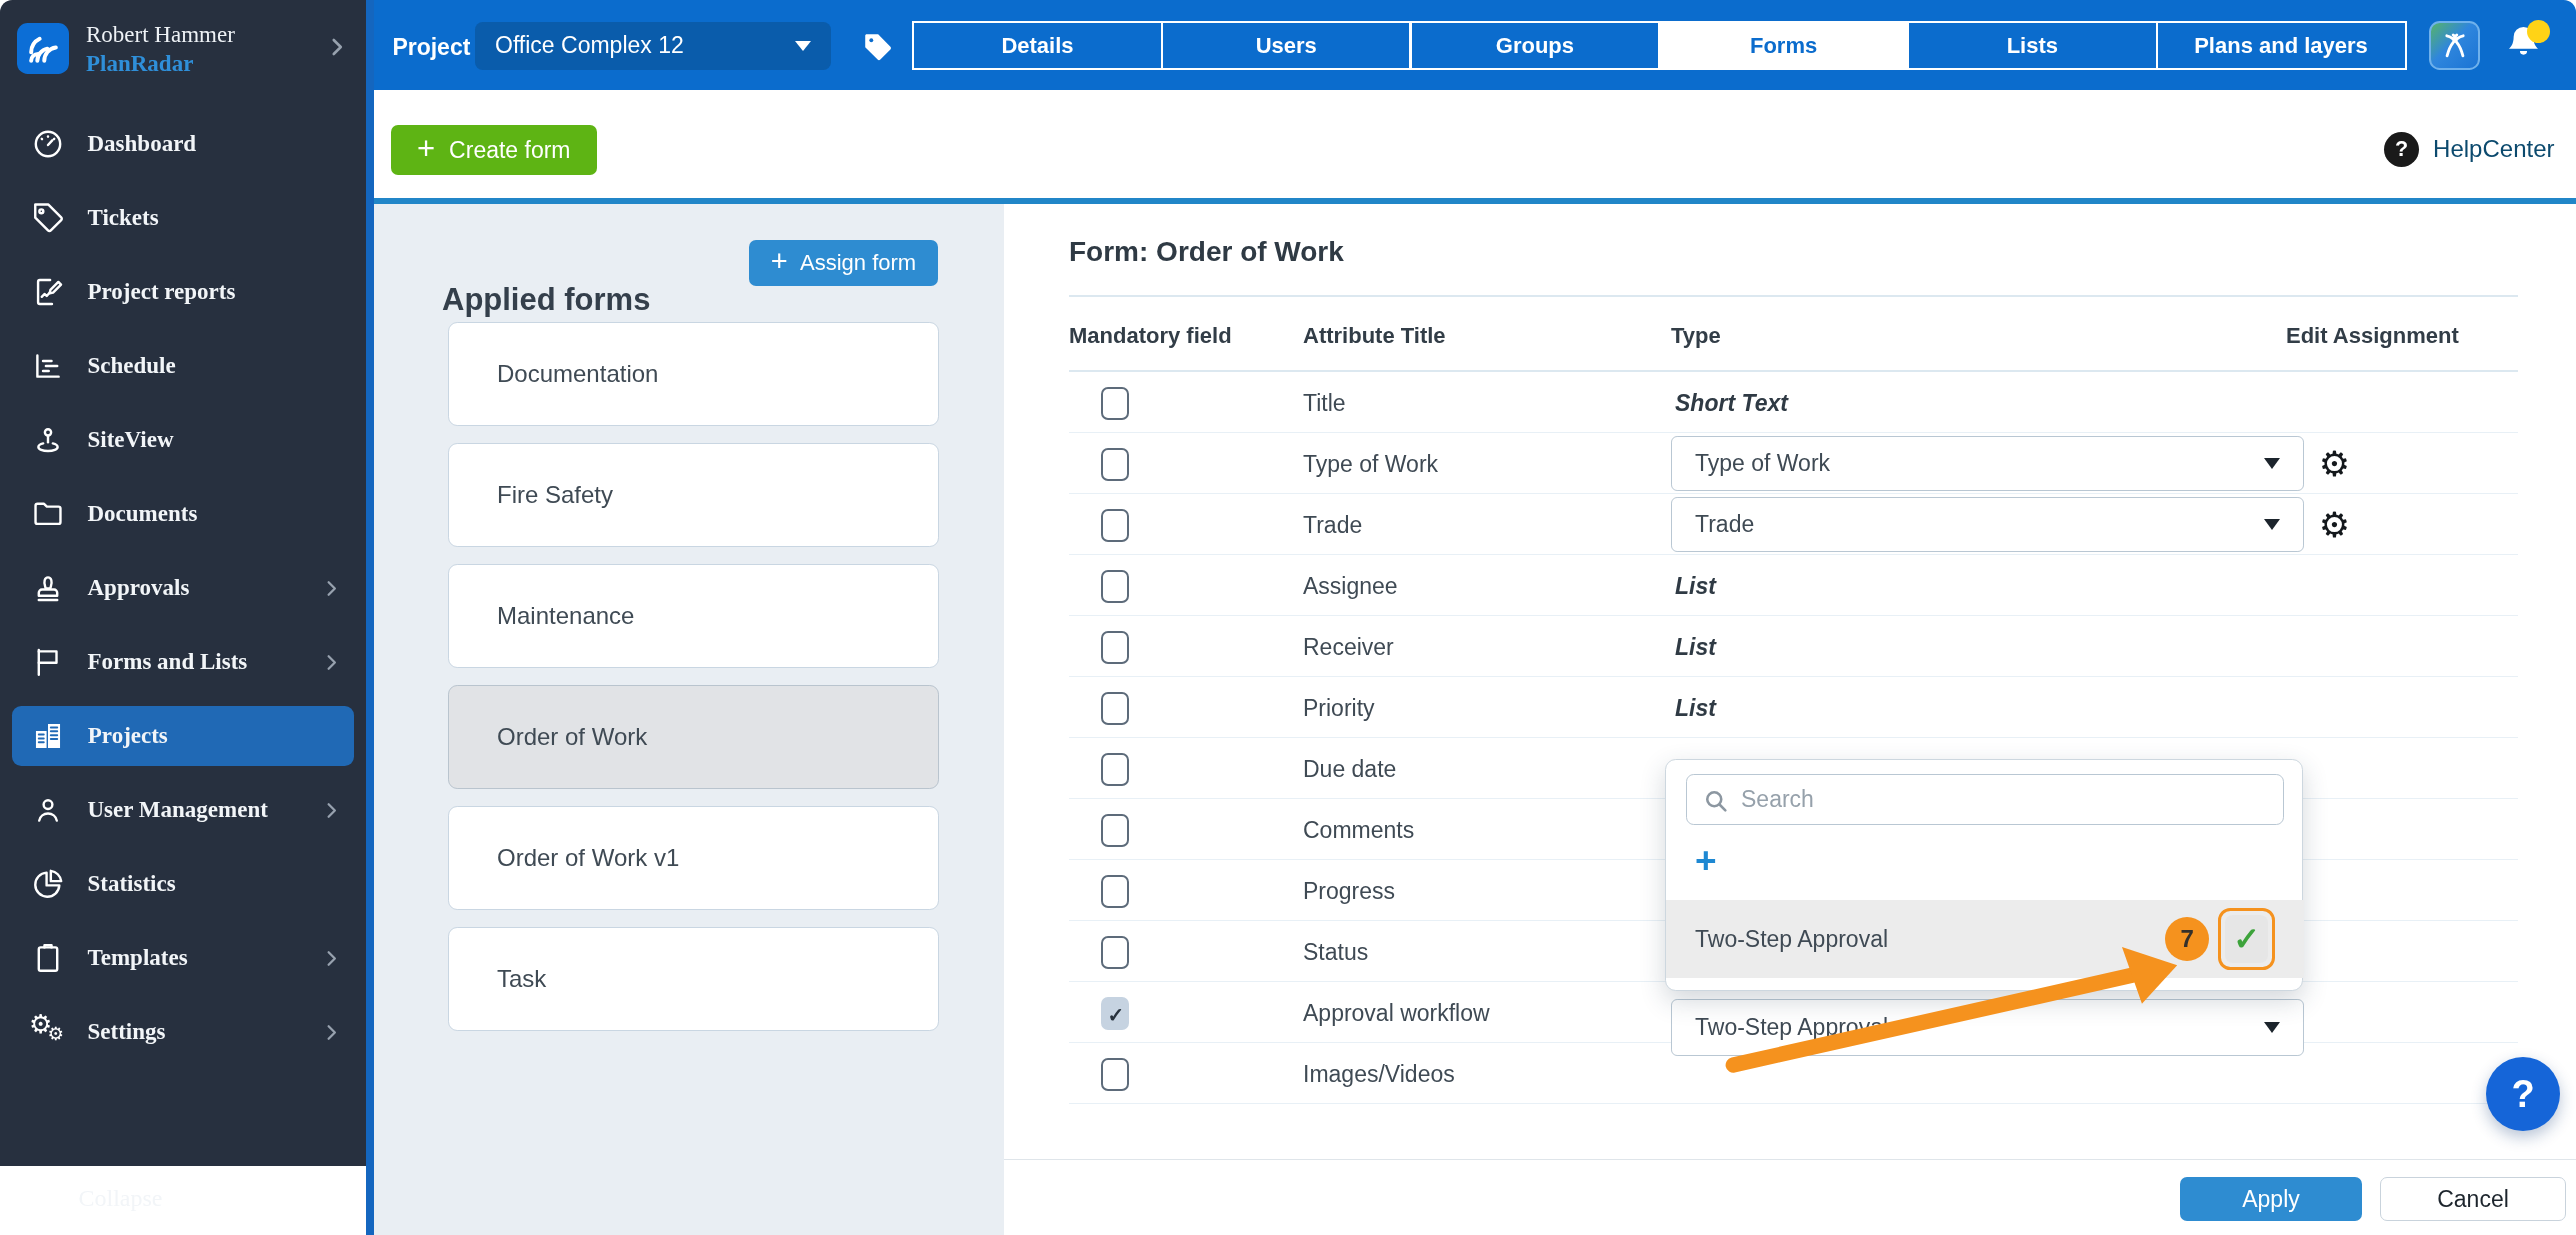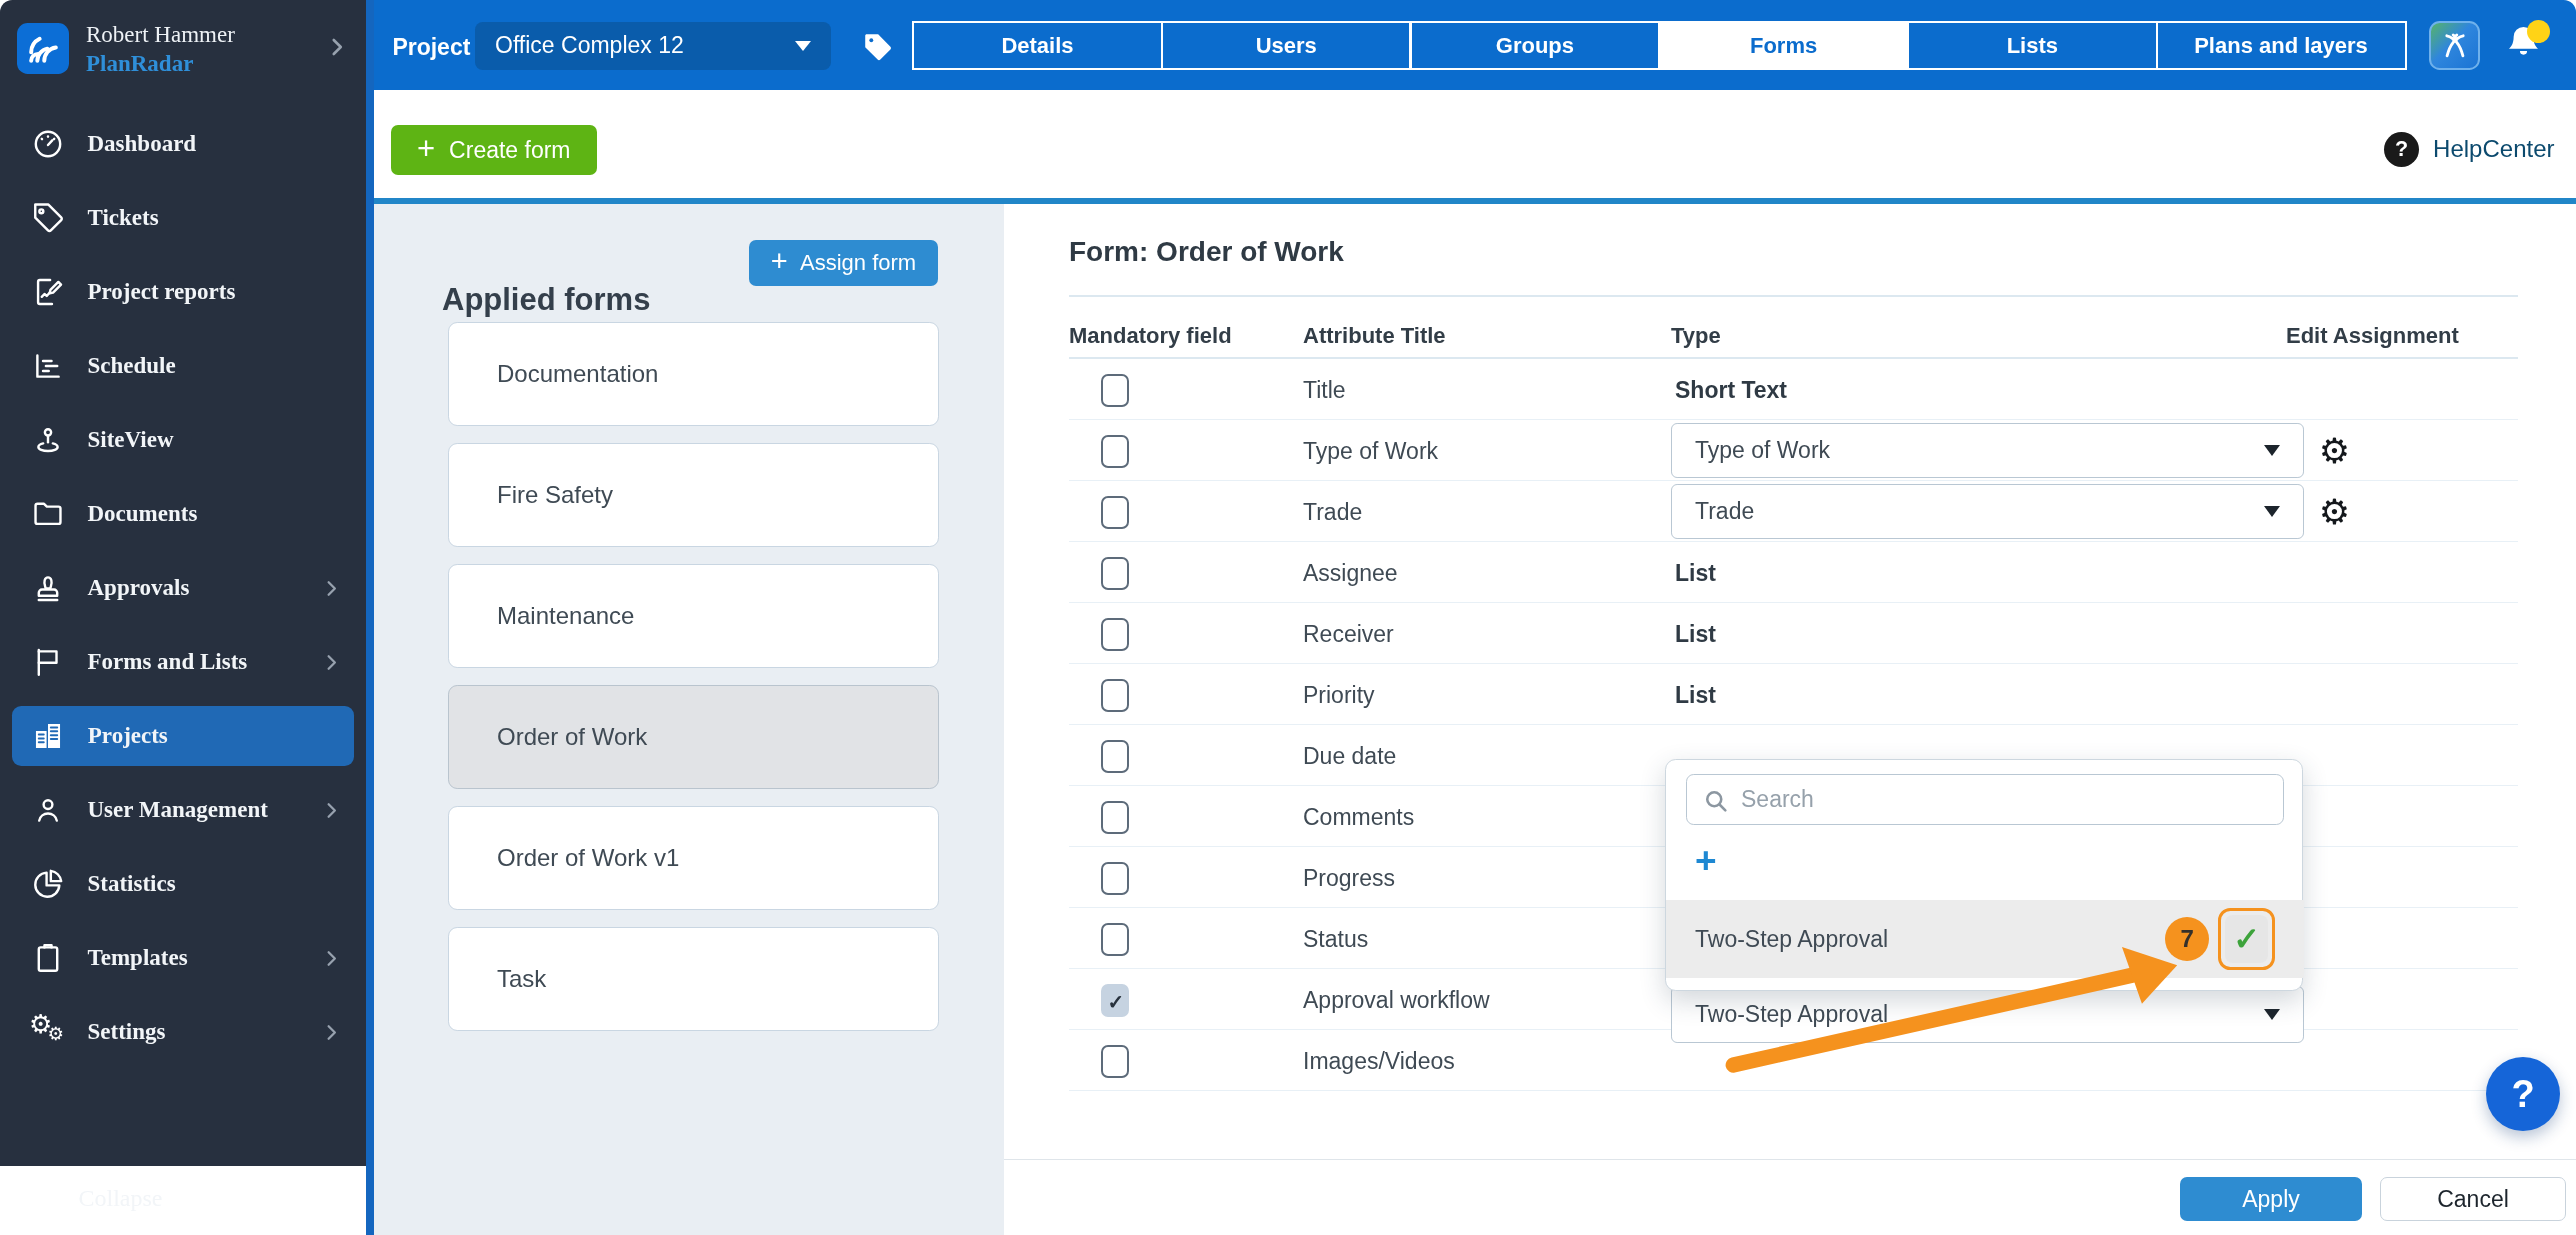--- a/index.html
+++ b/index.html
@@ -83,31 +83,31 @@
   .cards { position:absolute; left:74px; top:118px; width:491px; }
   .card { height:104px; background:#fff; border:1.5px solid #c9d6e2; border-radius:9.2px; margin-bottom:17px;
           display:flex; align-items:center; padding-left:48px; font-size:24px; color:#3f4a54; cursor:pointer; }
   .card.selected { background:#e1e3e6; border-color:#b9c4ce; }
 
   
   .main-panel { position:absolute; left:1004px; top:204px; width:1572px; height:1032px; background:#fff; }
   .fp-title { position:absolute; left:65px; top:32px; font-size:28px; font-weight:700; color:#2f3a44; }
 
   .ftable { position:absolute; left:65px; top:91px; width:1449px; }
-  .thead { height:64px; border-top:2.3px solid #dce8f0; border-bottom:2.3px solid #dce8f0; position:relative; }
+  .thead { height:77px; border-top:2.3px solid #dce8f0; border-bottom:2.3px solid #dce8f0; position:relative; }
   .thead span { position:absolute; top:26px; font-size:22px; font-weight:700; color:#323d47; }
   .th-mand { left:0; } .th-attr { left:234px; } .th-type { left:602px; } .th-edit { left:1217px; }
 
   .frow { height:61px; border-bottom:1.5px solid #e8f0f6; position:relative; }
   .cb { position:absolute; left:32px; top:14.6px; width:28px; height:33px; border:2.3px solid #5d6b7a; border-radius:7px;
         background:#fff; cursor:pointer; }
   .cb.checked { background:#c6d3e1; border-color:#c6d3e1; }
   .cb.checked::after { content:"✓"; position:absolute; left:4.6px; top:4.6px; font-size:20px; color:#28323d; font-weight:700; }
   .attr { position:absolute; left:234px; top:18.4px; font-size:23px; color:#3f4a54; }
-  .tval { position:absolute; left:606px; top:18.4px; font-size:23px; font-weight:700; color:#2f3a44; }
+  .tval { position:absolute; left:606px; top:18.4px; font-size:23px; font-weight:700; color:#2f3a44;font-style:italic; }
   .sel { position:absolute; left:602px; top:3.1px; width:633px; height:55px; background:#fff; border:1.5px solid #b9c7d3;
          border-radius:6.1px; display:flex; align-items:center; justify-content:space-between; padding:0 23px;
          font-size:23px; color:#3f4a54; cursor:pointer; z-index:5; }
   .sel.lower { top:17px; height:57px; }
   .caret-b { width:0; height:0; border-left:8.4px solid transparent; border-right:8.4px solid transparent; border-top:11.5px solid #1c242c; }
   .gear { position:absolute; left:1244px; top:7.7px; width:43px; height:46px; font-size:35px; color:#14181c;
           display:flex; align-items:center; justify-content:center; cursor:pointer; }
 
   
   .popup { position:absolute; left:661px; top:555px; width:638px; height:232px; background:#fff; border:1.5px solid #cdd7df;

